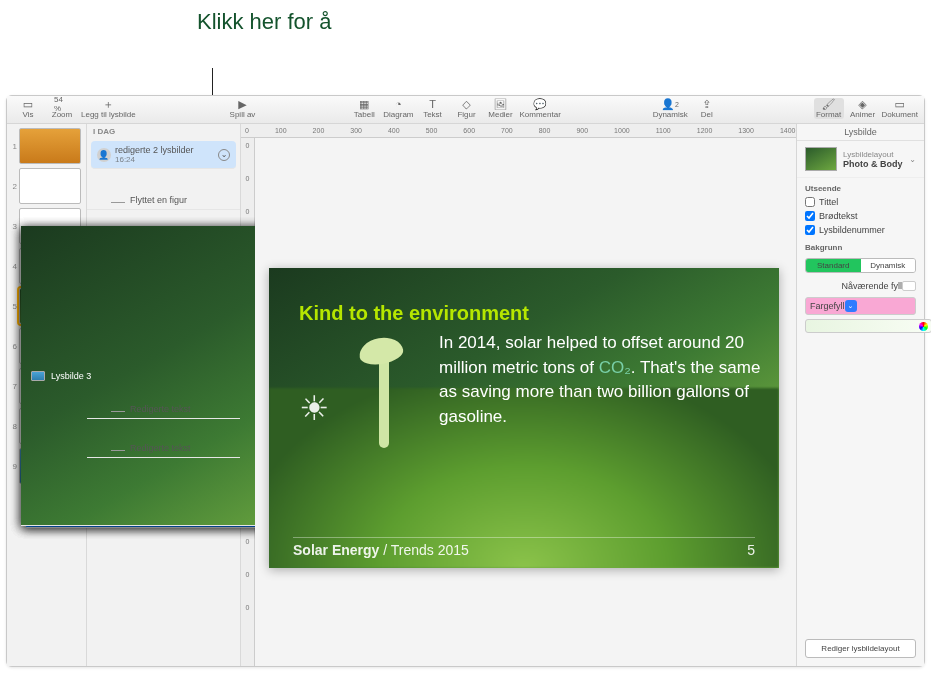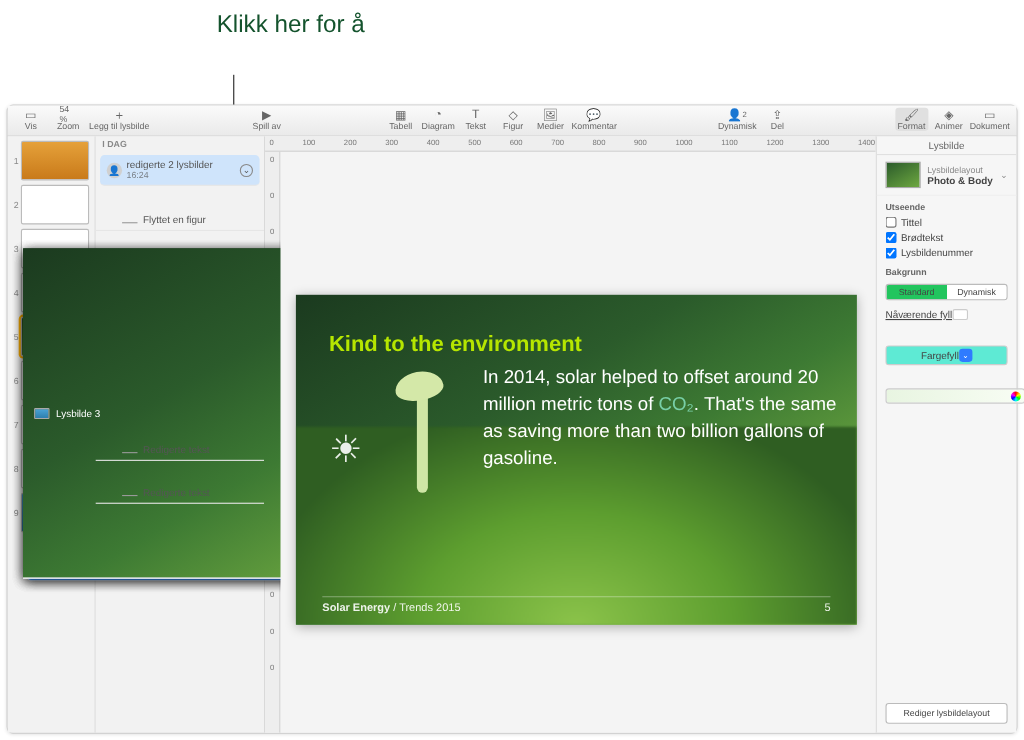--- a/index.html
+++ b/index.html
@@ -49,36 +49,36 @@
 .canvas { flex: 1; overflow: auto; background: #f4f4f4; position: relative; }
 
 .slide { position: absolute; left: 14px; top: 130px; width: 510px; height: 300px; background: linear-gradient(150deg, #1b3a1f 0%, #2b5b2b 35%, #3d7a33 55%, #6ea840 80%); box-shadow: 0 2px 10px rgba(0,0,0,.3); color: #fff; padding: 24px 30px; overflow:hidden;}
 .slide .moss { position:absolute; left:0; right:0; bottom:0; height:60%; background: radial-gradient(ellipse at 50% 100%, #8bc34a 0%, #5d9e2f 40%, #2f5e22 80%); filter: blur(1px); }
 .slide .sprout { position:absolute; left:110px; top:80px; width:10px; height:100px; background:#cfe6a5; border-radius:5px;}
 .slide .leaf { position:absolute; left:90px; top:70px; width:44px; height:26px; background:#d4e8a8; border-radius:50% 50% 50% 50%/60% 60% 40% 40%; transform:rotate(-10deg);}
 .slide .sun { position:absolute; left:30px; top:120px; font-size:34px; color:#fff; opacity:.9;}
 .slide-title { position: relative; font-size: 20px; font-weight: 700; color: #b6e600; margin-top: 10px;}
 .slide-body { position: relative; margin-left: 140px; margin-top: 6px; font-size: 17px; line-height: 1.45; width: 340px; font-weight:400;}
 .slide-body .co2 { color: #78cfa7; }
-.slide-foot { position: absolute; left: 24px; right: 24px; bottom: 10px; font-size: 10px; color: #fff; opacity:.9; border-top:1px solid rgba(255,255,255,.4); padding-top:4px; display:flex; justify-content:space-between;align-items:flex-end;}
+.slide-foot { position: absolute; left: 24px; right: 24px; bottom: 10px; font-size: 14px; color: #fff; opacity:.9; border-top:1px solid rgba(255,255,255,.4); padding-top:4px; display:flex; justify-content:space-between;align-items:flex-end;}
 .slide-foot .lt { }
 .slide-foot .rt { }
 
 
 .insp { width: 128px; background: #f6f6f6; border-left: 1px solid #d6d6d6; display: flex; flex-direction: column; font-size: 9px; color: #444; }
 .insp-title { text-align: center; font-size: 9px; padding: 3px; border-bottom: 1px solid #e0e0e0; color: #666;}
 .insp-row { display:flex; align-items:center; gap:6px; padding: 6px 8px; border-bottom: 1px solid #eee;}
 .insp-thumb { width:32px; height:24px; background:linear-gradient(150deg,#2b5b2b,#6ea840); border:1px solid #aaa;}
 .insp-sec { padding: 6px 8px 2px; font-size:8px; font-weight:600; color:#666;}
 .insp-chk { display:flex; align-items:flex-start; gap:4px; padding:2px 8px;}
 .insp-chk input { width:10px; height:10px;}
 .insp-seg { display:flex; margin:4px 8px; border:1px solid #bbb; border-radius:3px; overflow:hidden;}
 .insp-seg > div { flex:1; text-align:center; padding:2px 0; font-size:8px; background:#fff;}
 .insp-seg > div.active { background:#22c55e;}
-.insp-field { margin:19px 8px; display:flex; align-items:center; justify-content:center; border:1px solid #ccc; border-radius:3px; padding:2px 4px; background:#5eead4;}
+.insp-field { margin:2px 8px; display:flex; align-items:center; justify-content:flex-start; border:1px solid #ccc; border-radius:3px; padding:2px 4px; background:#f9a8d4;}
 .insp-bottom { margin-top:auto; padding:8px;}
 .insp-btn { width:100%; padding:4px; border:1px solid #bbb; border-radius:3px; background:#fff; font-size:8px; text-align:center;}
 .dd { font-size:8px; color:#888;}
 .swatch { width:14px; height:10px; background:#fff; border:1px solid #ccc; border-radius:2px;}
 .blue-dd { width:12px; height:12px; background:#2f7bff; border-radius:3px; display:flex; align-items:center; justify-content:center; color:#fff; font-size:7px;}
 .grad { width:100%; height:14px; border:1px solid #ccc; border-radius:3px; margin:2px 8px 0; background: linear-gradient(90deg,#e8f5e1,#f8fdf4); position:relative;}
 .grad::after{content:"";position:absolute;right:3px;top:2px;width:9px;height:9px;border-radius:50%;background:conic-gradient(red,yellow,lime,cyan,blue,magenta,red);}
 
 
 .t1{background:linear-gradient(#e5a13a,#c97a1a)}
@@ -350,21 +350,21 @@
       <label class="insp-chk">
           <input type="checkbox" checked="" style="">
           <span>Lysbildenummer</span>
         </label>
 
       <div class="insp-sec">Bakgrunn</div>
       <div class="insp-seg">
         <div class="active">Standard</div>
         <div>Dynamisk</div>
       </div>
-      <div style="display:flex;align-items:center;justify-content:flex-start;padding:4px 8px;text-decoration:underline;">
+      <div style="display:flex;align-items:center;justify-content:flex-end;padding:4px 8px;">
         <span>Nåværende fyll</span>
         <span class="swatch"></span>
       </div>
       <div class="insp-field">
         <span>Fargefyll</span>
         <span class="blue-dd">⌄</span>
       </div>
       <div class="grad"></div>
 
       <div class="insp-bottom">

